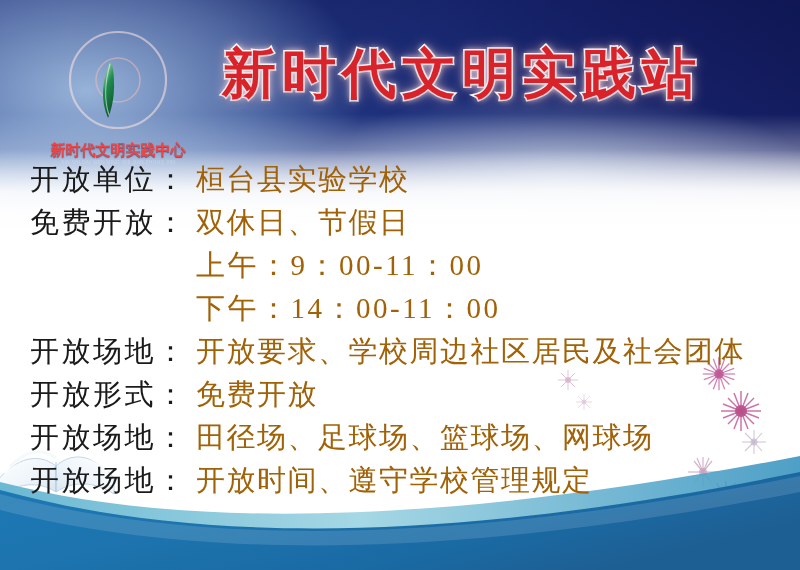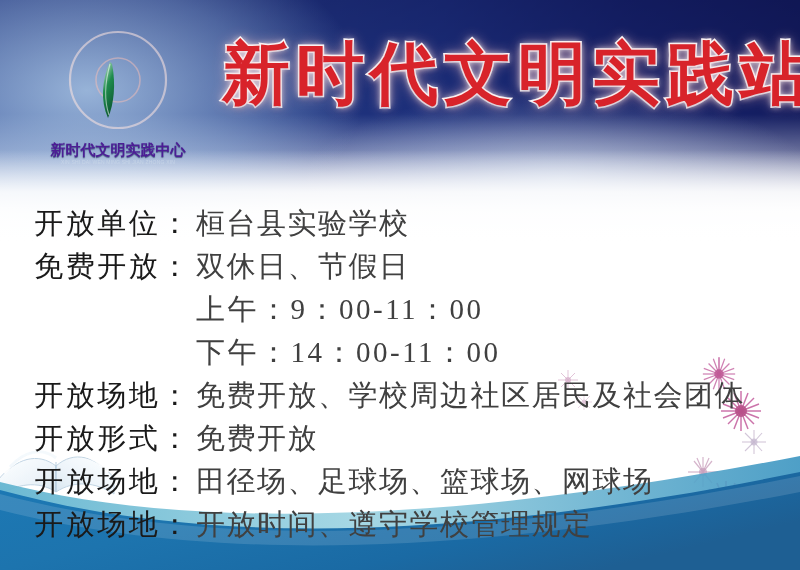--- a/index.html
+++ b/index.html
@@ -118,21 +118,21 @@
     position: absolute;
     left: 0; top: 120px;
     width: 156px;
     text-align: center;
   }
   .logo-title {
     font-family: "Liberation Sans", "DejaVu Sans", sans-serif;
     font-weight: bold;
     font-size: 15px;
     letter-spacing: 0px;
-    color: #4c1d95;
+    color: #ef4444;
     text-shadow: 0 1px 1px rgba(30,50,90,0.65);
     line-height: 1;
     white-space: nowrap;
   }
   .logo-pinyin {
     font-family: "Liberation Sans", "DejaVu Sans", sans-serif;
     font-size: 5px;
     letter-spacing: 0.2px;
     color: #c9d7e8;
     margin-top: 2px;
@@ -140,21 +140,21 @@
     opacity: 0.85;
   }
 
   
   .banner-title {
     position: absolute;
     left: 222px; top: 36px;
     width: 500px; height: 74px;
     font-family: "Liberation Sans", "DejaVu Sans", sans-serif;
     font-weight: bold;
-    font-size: 68px;
+    font-size: 54px;
     line-height: 74px;
     letter-spacing: 6px;
     color: #d8232a;
     white-space: nowrap;
     -webkit-text-stroke: 3px #ffffff;
     paint-order: stroke fill;
     text-shadow:
       0 0 6px rgba(255,255,255,0.95),
       0 0 14px rgba(255,190,190,0.8),
       0 3px 5px rgba(40,30,90,0.45);
@@ -172,28 +172,26 @@
     height: 43px;
     white-space: nowrap;
   }
   .row-label {
     font-family: Liberation Serif, serif;
     font-size: 29px;
     color: #1a1a1a;
     letter-spacing: 2.5px;
     width: 166px;
     flex: 0 0 166px;
-    text-align: center;
   }
   .row-value {
     font-family: "Liberation Serif", "DejaVu Serif", serif;
     font-size: 29px;
-    color: #404040;
+    color: #a16207;
     letter-spacing: 1.5px;
-    margin-top: 44px;
   }
   .row-indent .row-label { visibility: hidden; }
   .row-sub .row-value {
     letter-spacing: 2.5px;
   }
 </style>
 </head>
 <body>
 
 <div id="poster">
@@ -527,21 +525,21 @@
       <span class="row-value">上午：9：00-11：00</span>
     </div>
 
     <div class="row row-indent row-sub">
       <span class="row-label"></span>
       <span class="row-value">下午：14：00-11：00</span>
     </div>
 
     <div class="row">
       <span class="row-label">开放场地：</span>
-      <span class="row-value">免费开放、学校周边社区居民及社会团体</span>
+      <span class="row-value">开放要求、学校周边社区居民及社会团体</span>
     </div>
 
     <div class="row">
       <span class="row-label">开放形式：</span>
       <span class="row-value">免费开放</span>
     </div>
 
     <div class="row">
       <span class="row-label">开放场地：</span>
       <span class="row-value">田径场、足球场、篮球场、网球场</span>

